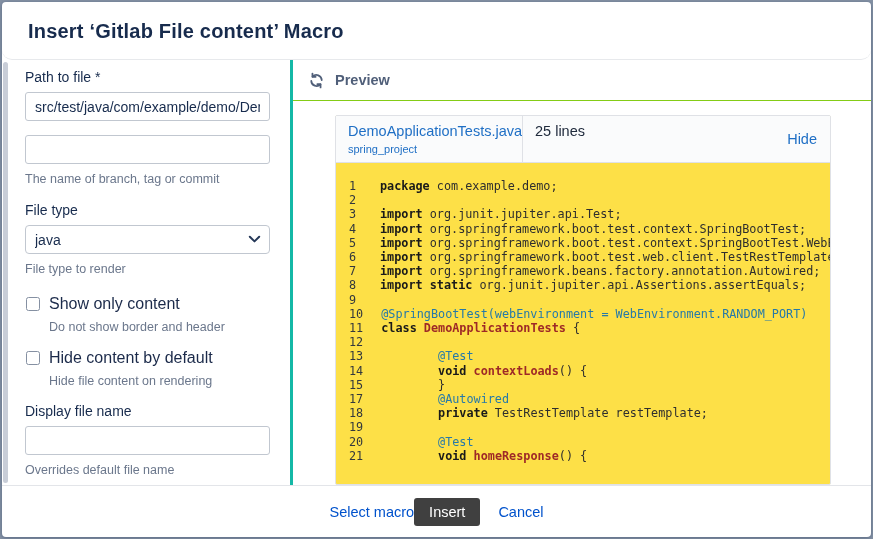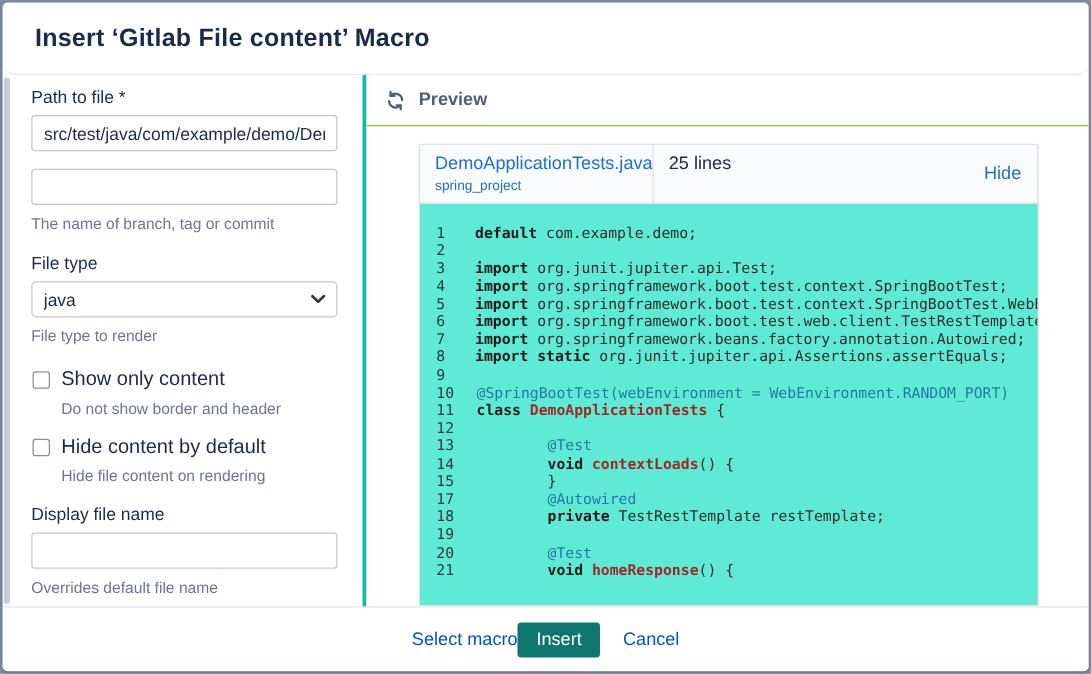--- a/index.html
+++ b/index.html
@@ -67,21 +67,21 @@
     flex:0 0 41px; display:flex; align-items:center; gap:10px;
     padding-left:15px; border-bottom:1px solid #84cc16;
   }
   .preview-title { font-size:14.5px; font-weight:bold; color:#505f79; }
   .refresh-icon { line-height:0; }
   .preview-content { flex:1; min-height:0; padding:14px 0 0 42px; overflow:hidden; }
 
   .file-card {
     width:496px; height:100%;
     border:1px solid #dfe1e6; border-radius:2px;
-    display:flex; flex-direction:column; background:#5eead4;
+    display:flex; flex-direction:column; background:#fde047;
   }
   .fc-header {
     flex:0 0 47px; display:flex; align-items:stretch;
     background:#fafbfc; border-bottom:1px solid #dfe1e6;
   }
   .fc-name-block { width:186px; padding:7px 0 0 12px; }
   .fc-filename { display:block; font-size:14.5px; color:#1f6fc5; text-decoration:none; white-space:nowrap; }
   .fc-project { font-size:11px; color:#1f6fc5; margin-top:4px; }
   .fc-sep { width:1px; background:#dfe1e6; }
   .fc-lines-block { flex:1; padding:7px 0 0 12px; }
@@ -104,21 +104,21 @@
 
   
   .dlg-footer {
     flex:0 0 52px; border-top:1px solid #e3e5e9;
     display:flex; align-items:center; justify-content:center;
     padding:0 26px;
   }
   .link { font-size:14.5px; color:#0052cc; text-decoration:none; cursor:pointer; }
   .footer-right { display:flex; align-items:center; gap:18px; }
   .btn-primary {
-    background:#0f766e; color:#fff; border:none; border-radius:3px;
+    background:#404040; color:#fff; border:none; border-radius:3px;
     font-size:14.5px; font-family:"Liberation Sans", sans-serif;
     padding:6px 15px; cursor:pointer;
   }
 </style>
 </head>
 <body>
 
 <div class="backdrop">
   <div class="dialog">
 
@@ -200,21 +200,21 @@
                 <a class="fc-filename" href="#">DemoApplicationTests.java</a>
                 <div class="fc-project">spring_project</div>
               </div>
               <div class="fc-sep"></div>
               <div class="fc-lines-block">
                 <div class="fc-linecount">25 lines</div>
               </div>
               <a class="fc-hide" href="#">Hide</a>
             </div>
             <div class="code-area" id="code-lines">
-                <div class="code-line"><span class="ln">1</span><span class="code"><span class="tk-k">default</span><span class="tk-p"> com.example.demo;</span></span></div>
+                <div class="code-line"><span class="ln">1</span><span class="code"><span class="tk-k">package</span><span class="tk-p"> com.example.demo;</span></span></div>
                 <div class="code-line"><span class="ln">2</span><span class="code"></span></div>
                 <div class="code-line"><span class="ln">3</span><span class="code"><span class="tk-k">import</span><span class="tk-p"> org.junit.jupiter.api.Test;</span></span></div>
                 <div class="code-line"><span class="ln">4</span><span class="code"><span class="tk-k">import</span><span class="tk-p"> org.springframework.boot.test.context.SpringBootTest;</span></span></div>
                 <div class="code-line"><span class="ln">5</span><span class="code"><span class="tk-k">import</span><span class="tk-p"> org.springframework.boot.test.context.SpringBootTest.WebEnvironment;</span></span></div>
                 <div class="code-line"><span class="ln">6</span><span class="code"><span class="tk-k">import</span><span class="tk-p"> org.springframework.boot.test.web.client.TestRestTemplate;</span></span></div>
                 <div class="code-line"><span class="ln">7</span><span class="code"><span class="tk-k">import</span><span class="tk-p"> org.springframework.beans.factory.annotation.Autowired;</span></span></div>
                 <div class="code-line"><span class="ln">8</span><span class="code"><span class="tk-k">import</span><span class="tk-p"> </span><span class="tk-k">static</span><span class="tk-p"> org.junit.jupiter.api.Assertions.assertEquals;</span></span></div>
                 <div class="code-line"><span class="ln">9</span><span class="code"></span></div>
                 <div class="code-line"><span class="ln">10</span><span class="code"><span class="tk-a">@SpringBootTest(webEnvironment = WebEnvironment.RANDOM_PORT)</span></span></div>
                 <div class="code-line"><span class="ln">11</span><span class="code"><span class="tk-k">class</span><span class="tk-p"> </span><span class="tk-n">DemoApplicationTests</span><span class="tk-p"> {</span></span></div>

